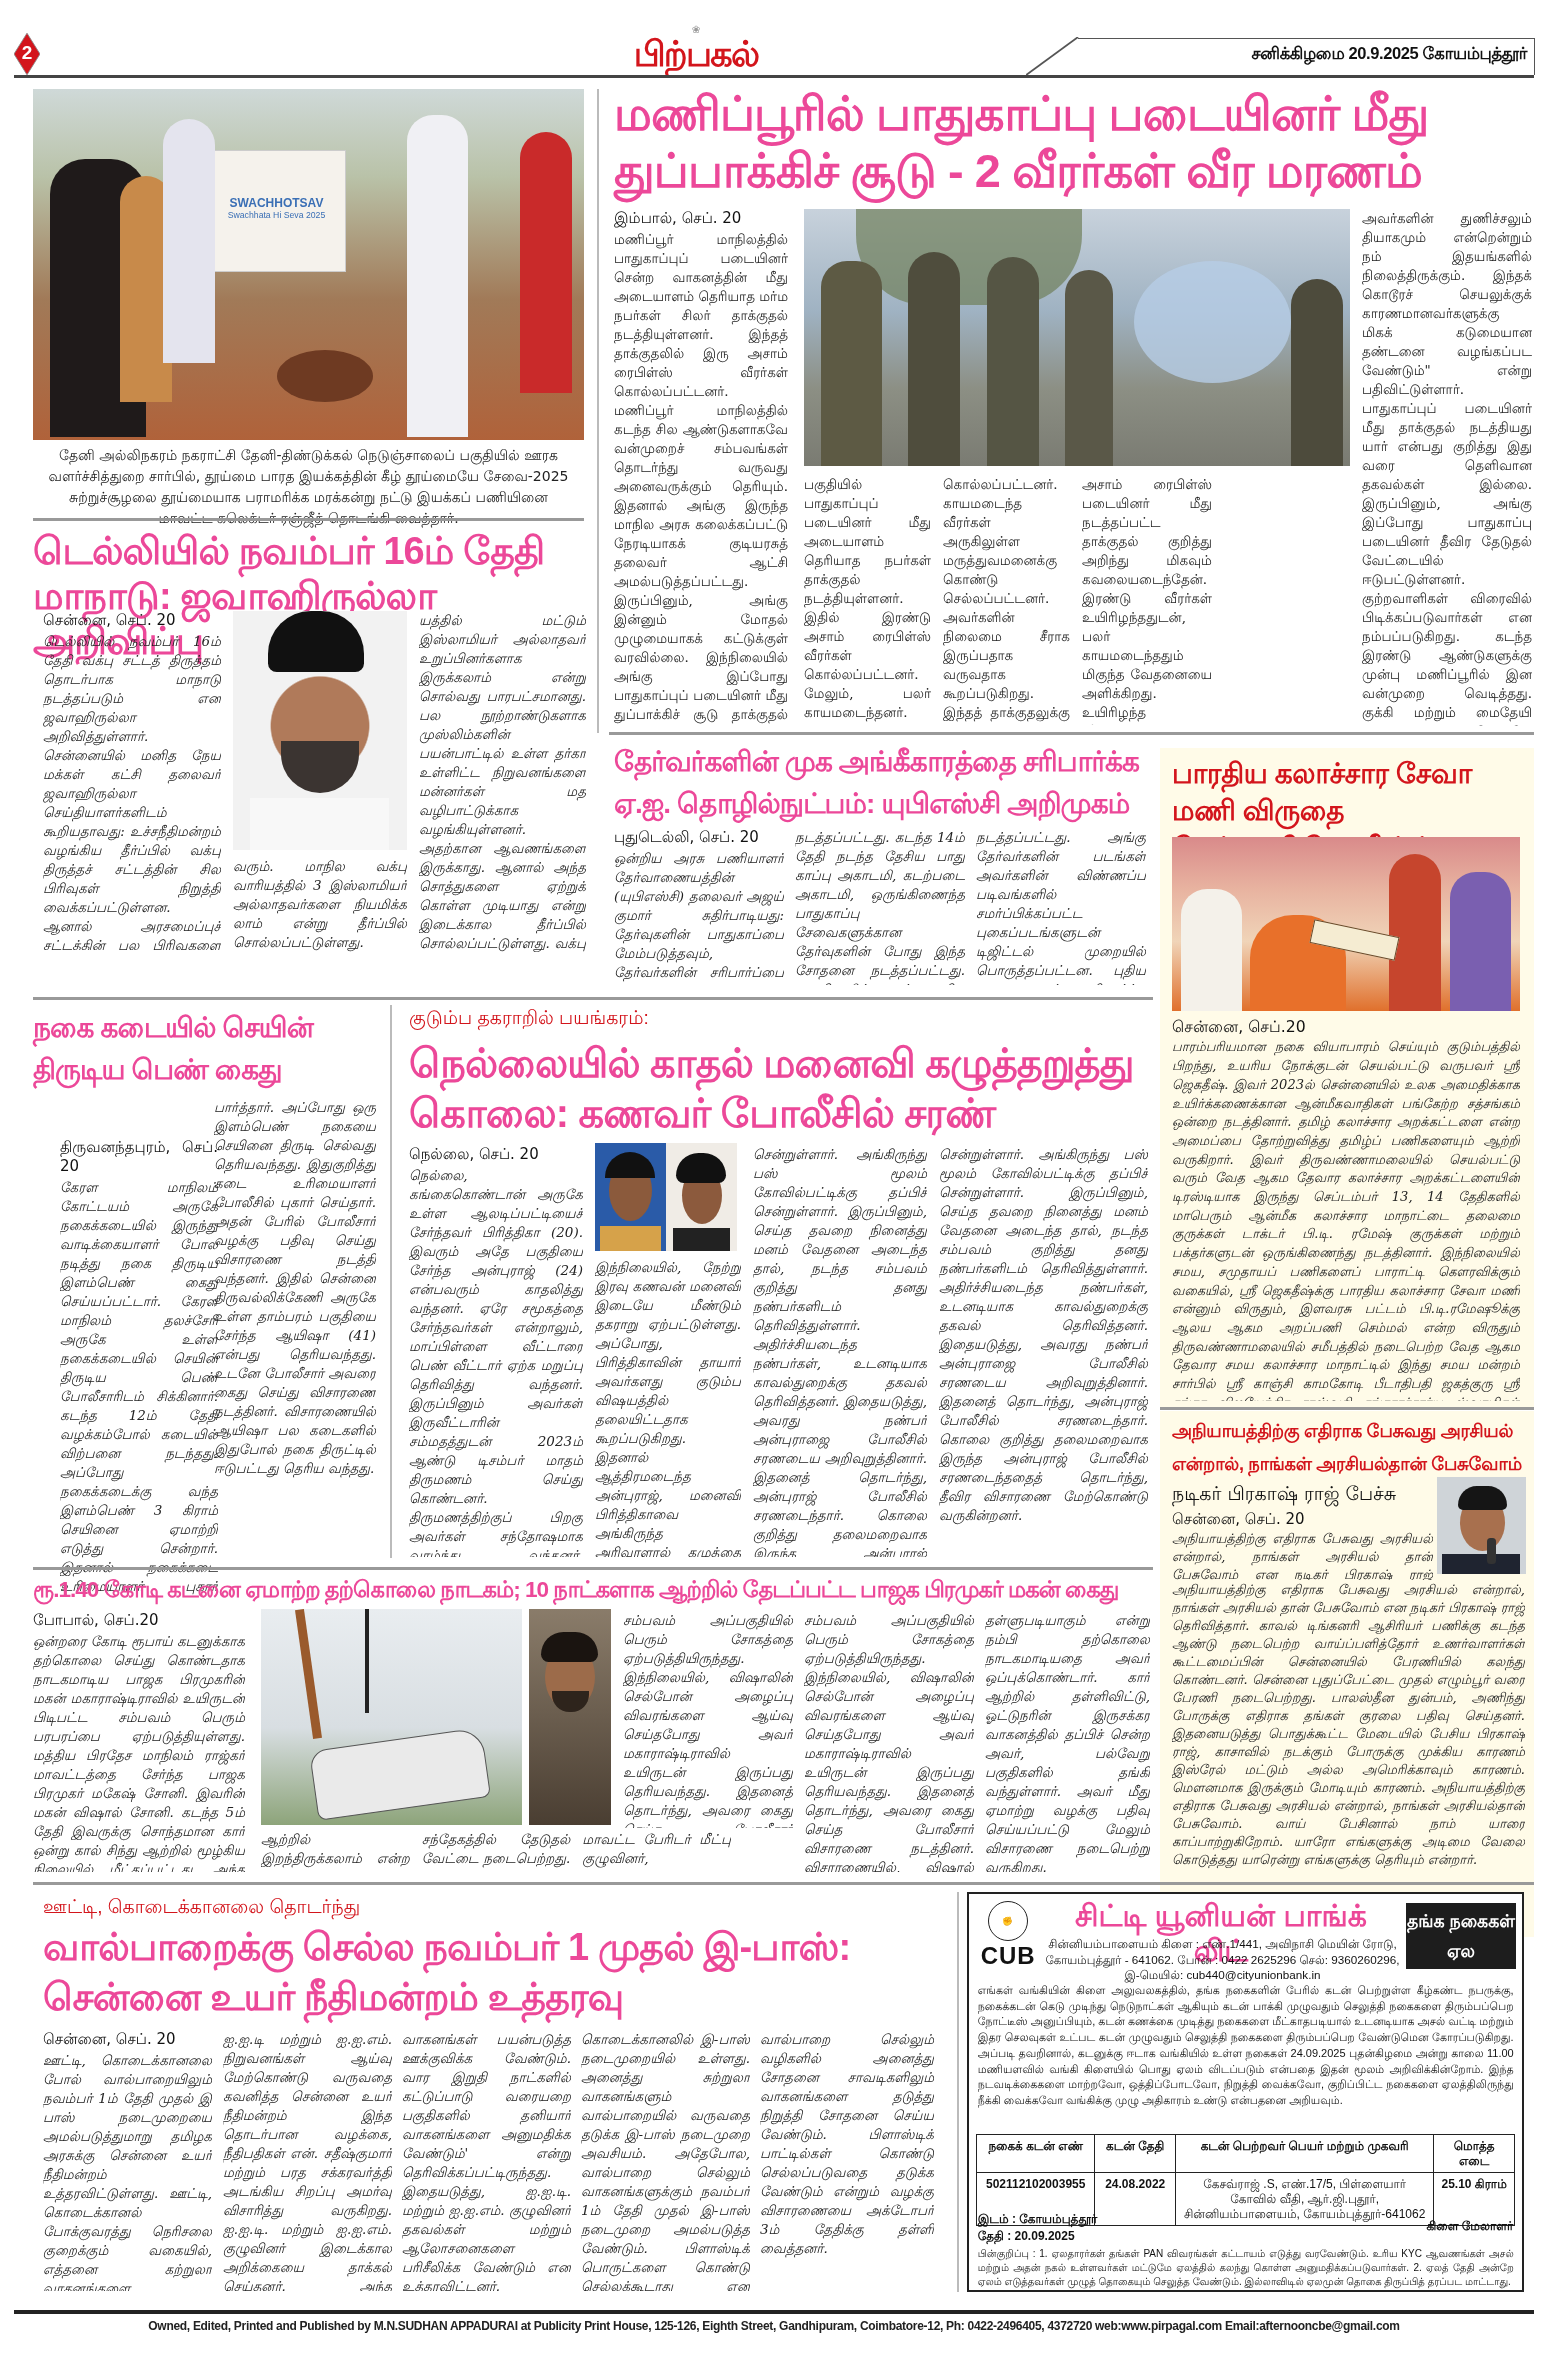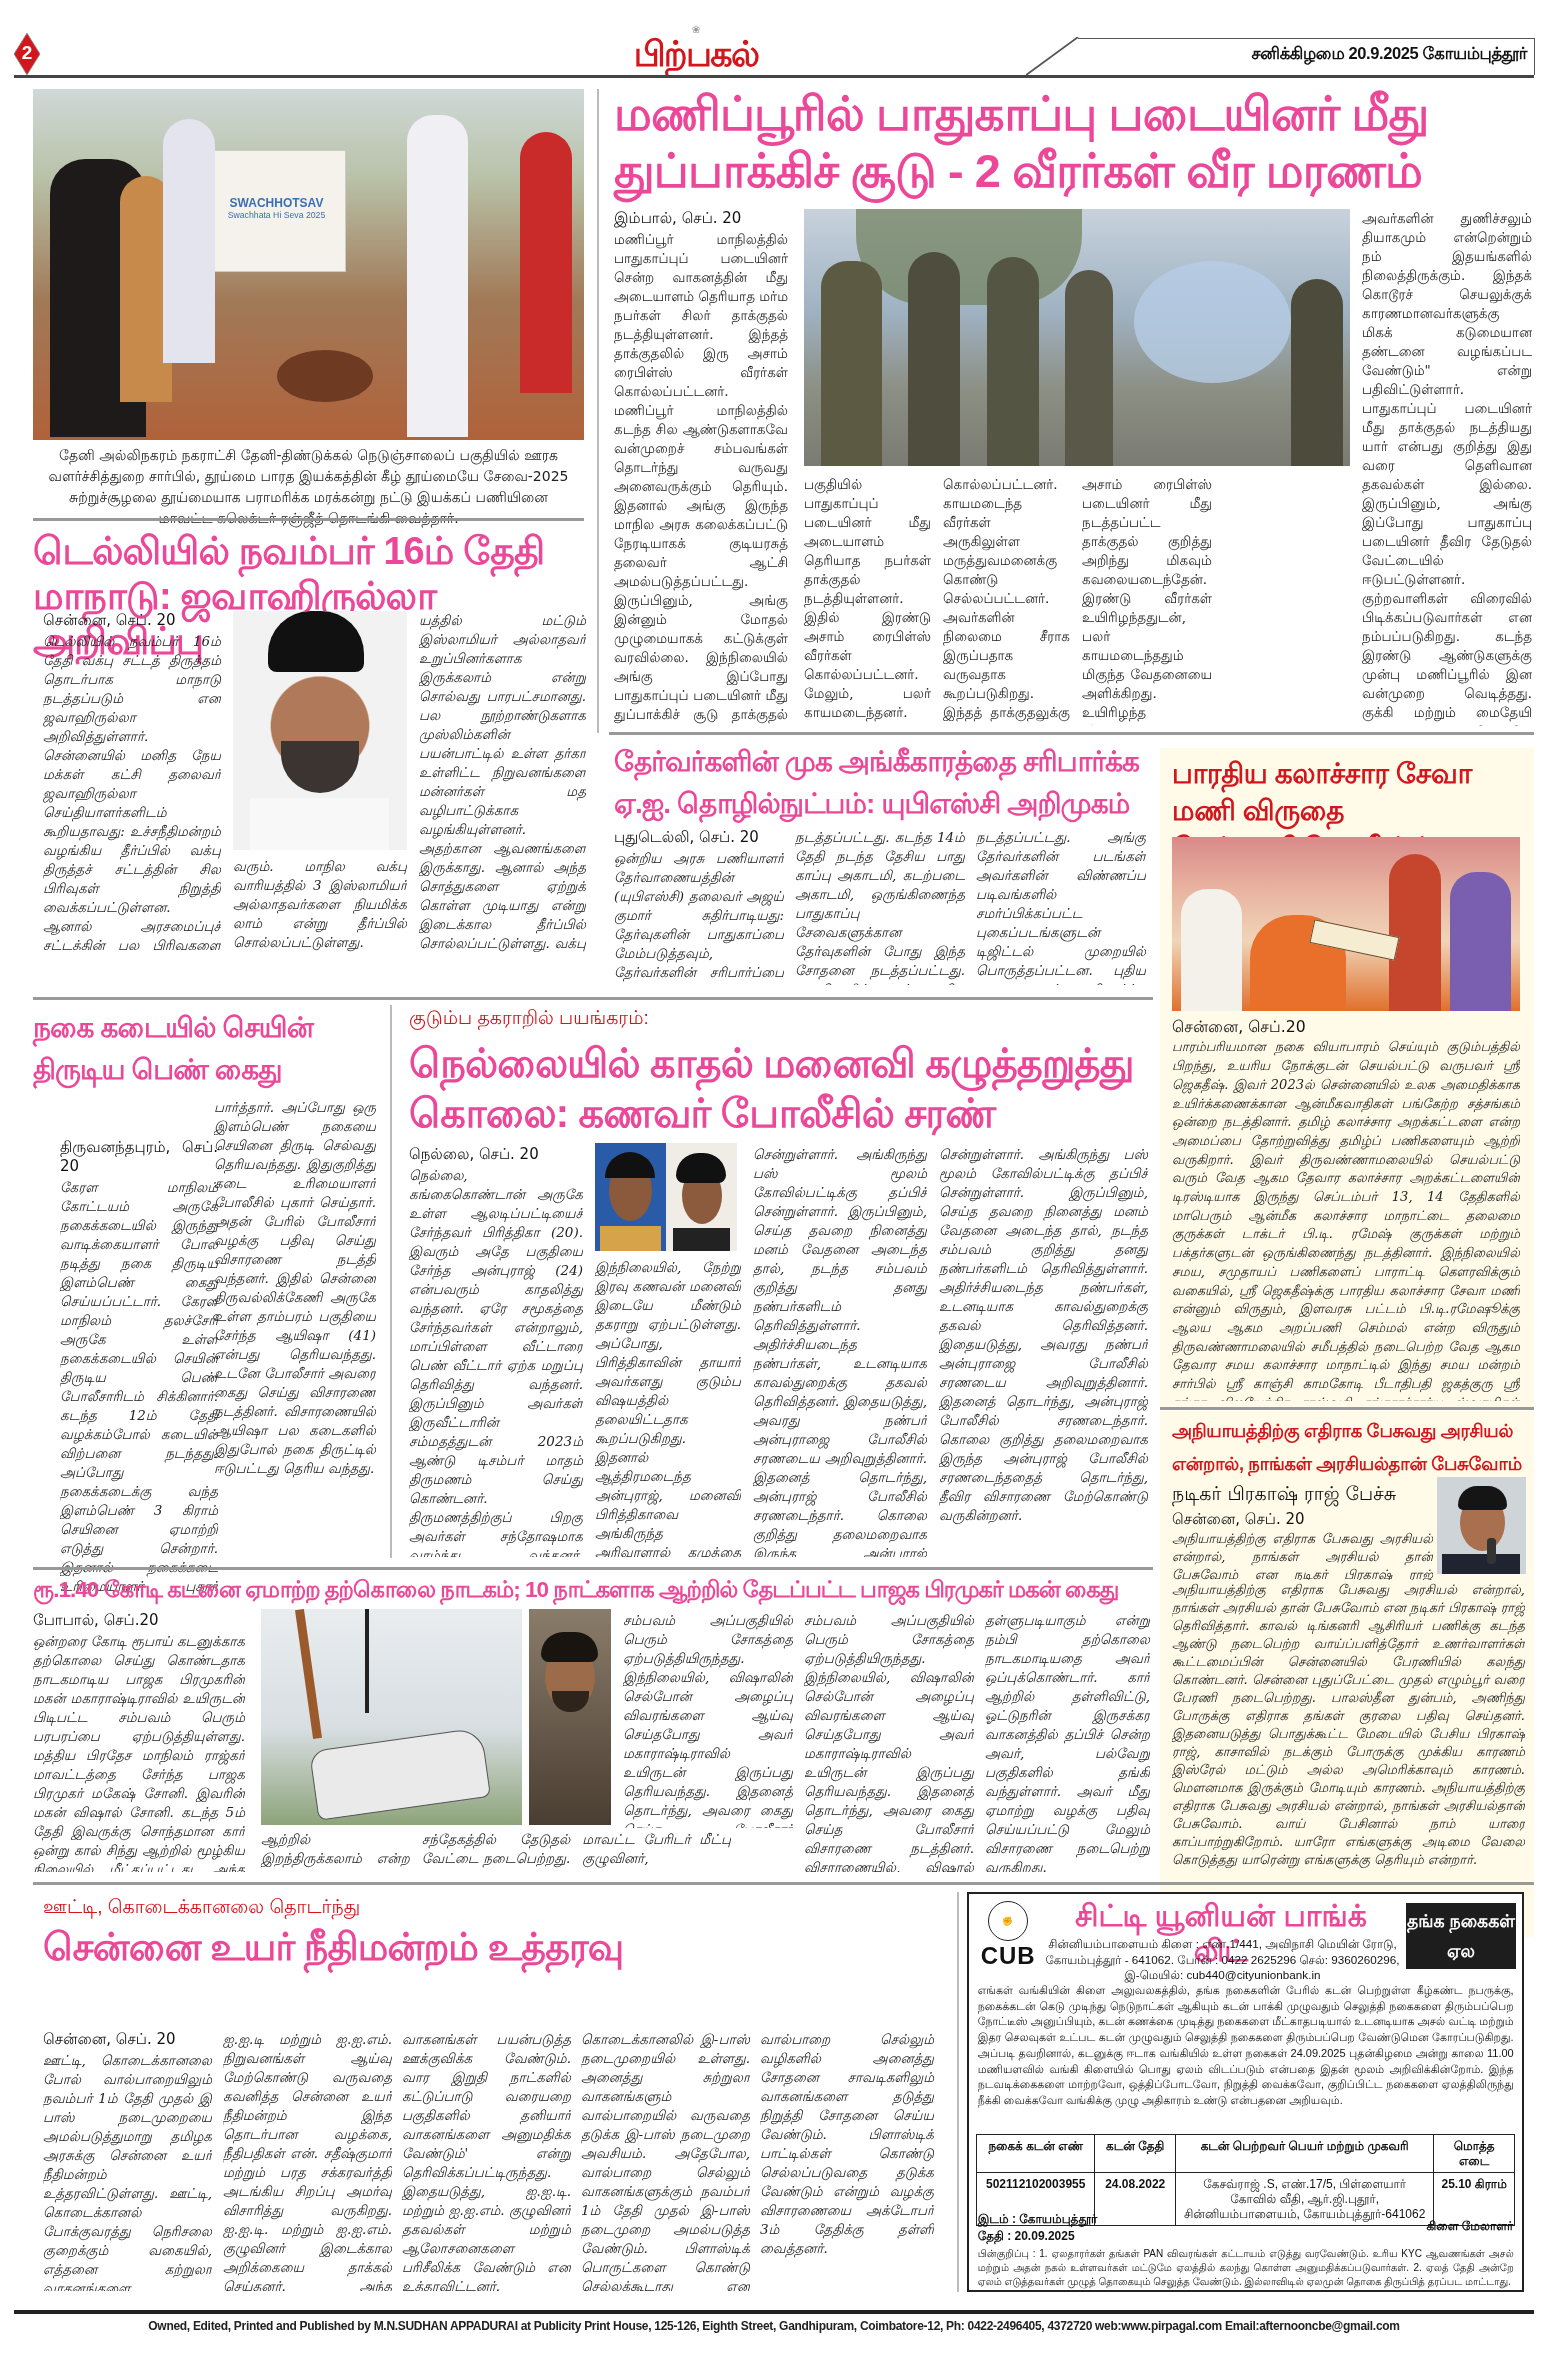--- a/index.html
+++ b/index.html
@@ -236,20 +236,21 @@
   <span>சம்பவம் அப்பகுதியில் பெரும் சோகத்தை ஏற்படுத்தியிருந்தது. இந்நிலையில், விஷாலின் செல்போன் அழைப்பு விவரங்களை ஆய்வு செய்தபோது அவர் மகாராஷ்டிராவில் உயிருடன் இருப்பது தெரியவந்தது. இதனைத் தொடர்ந்து, அவரை கைது செய்த போலீசார் விசாரணை நடத்தினர். விசாரணையில், விஷால் சுமார் ரூ.1.40 கோடி கடன் பெற்றதாகவும், கடனை திருப்பி செலுத்த முடியாததால் தற்கொலை நாடகமாடியதாகவும் தெரிவித்தார்.</span>
 </div>
 <div class="abs body-text" style="left:985px;top:1611px;width:165px;height:261px;overflow:hidden;">
   <span>தள்ளுபடியாகும் என்று நம்பி தற்கொலை நாடகமாடியதை அவர் ஒப்புக்கொண்டார். கார் ஆற்றில் தள்ளிவிட்டு, ஓட்டுநரின் இருசக்கர வாகனத்தில் தப்பிச் சென்ற அவர், பல்வேறு பகுதிகளில் தங்கி வந்துள்ளார். அவர் மீது ஏமாற்று வழக்கு பதிவு செய்யப்பட்டு மேலும் விசாரணை நடைபெற்று வருகிறது.</span>
 </div>
 
 <div class="rule" style="left:33px;top:1882px;width:1501px;"></div>
 
 <div class="abs" style="left:43px;top:1896px;font:19px 'Liberation Sans',sans-serif;color:#d3151c;">ஊட்டி, கொடைக்கானலை தொடர்ந்து</div>
 <div class="abs hl" style="left:43px;top:1922px;width:913px;font-size:38px;line-height:50px;">
+  <div>வால்பாறைக்கு செல்ல நவம்பர் 1 முதல் இ-பாஸ்:</div>
   <div>சென்னை உயர் நீதிமன்றம் உத்தரவு</div>
 </div>
 <div class="abs body-text" style="left:43px;top:2030px;width:169px;height:261px;overflow:hidden;">
   <span class="dateline">சென்னை, செப். 20</span>
   <span>ஊட்டி, கொடைக்கானலை போல் வால்பாறையிலும் நவம்பர் 1ம் தேதி முதல் இ பாஸ் நடைமுறையை அமல்படுத்துமாறு தமிழக அரசுக்கு சென்னை உயர் நீதிமன்றம் உத்தரவிட்டுள்ளது. ஊட்டி, கொடைக்கானல் போக்குவரத்து நெரிசலை குறைக்கும் வகையில், எத்தனை கற்றுலா வாகனங்களை அனுமதிக்கலாம் என்பது குறித்து ஐ.ஐ.டி. மற்றும் ஐ.ஐ.எம். நிறுவனங்கள் உதவியுடன் ஆய்வு</span>
 </div>
 <div class="abs body-text" style="left:223px;top:2030px;width:169px;height:261px;overflow:hidden;">
   <span>ஐ.ஐ.டி மற்றும் ஐ.ஐ.எம். நிறுவனங்கள் ஆய்வு மேற்கொண்டு வருவதை கவனித்த சென்னை உயர் நீதிமன்றம் இந்த தொடர்பான வழக்கை, நீதிபதிகள் என். சதீஷ்குமார் மற்றும் பரத சக்கரவர்த்தி அடங்கிய சிறப்பு அமர்வு விசாரித்து வருகிறது. ஐ.ஐ.டி. மற்றும் ஐ.ஐ.எம். குழுவினர் இடைக்கால அறிக்கையை தாக்கல் செய்தனர். அந்த அறிக்கையில், 'ஊட்டிக்கு செல்லும் வாகனங்களின் எண்ணிக்கையை குறைக்க வேண்டும்.</span>
 </div>
 <div class="abs body-text" style="left:402px;top:2030px;width:169px;height:261px;overflow:hidden;">

